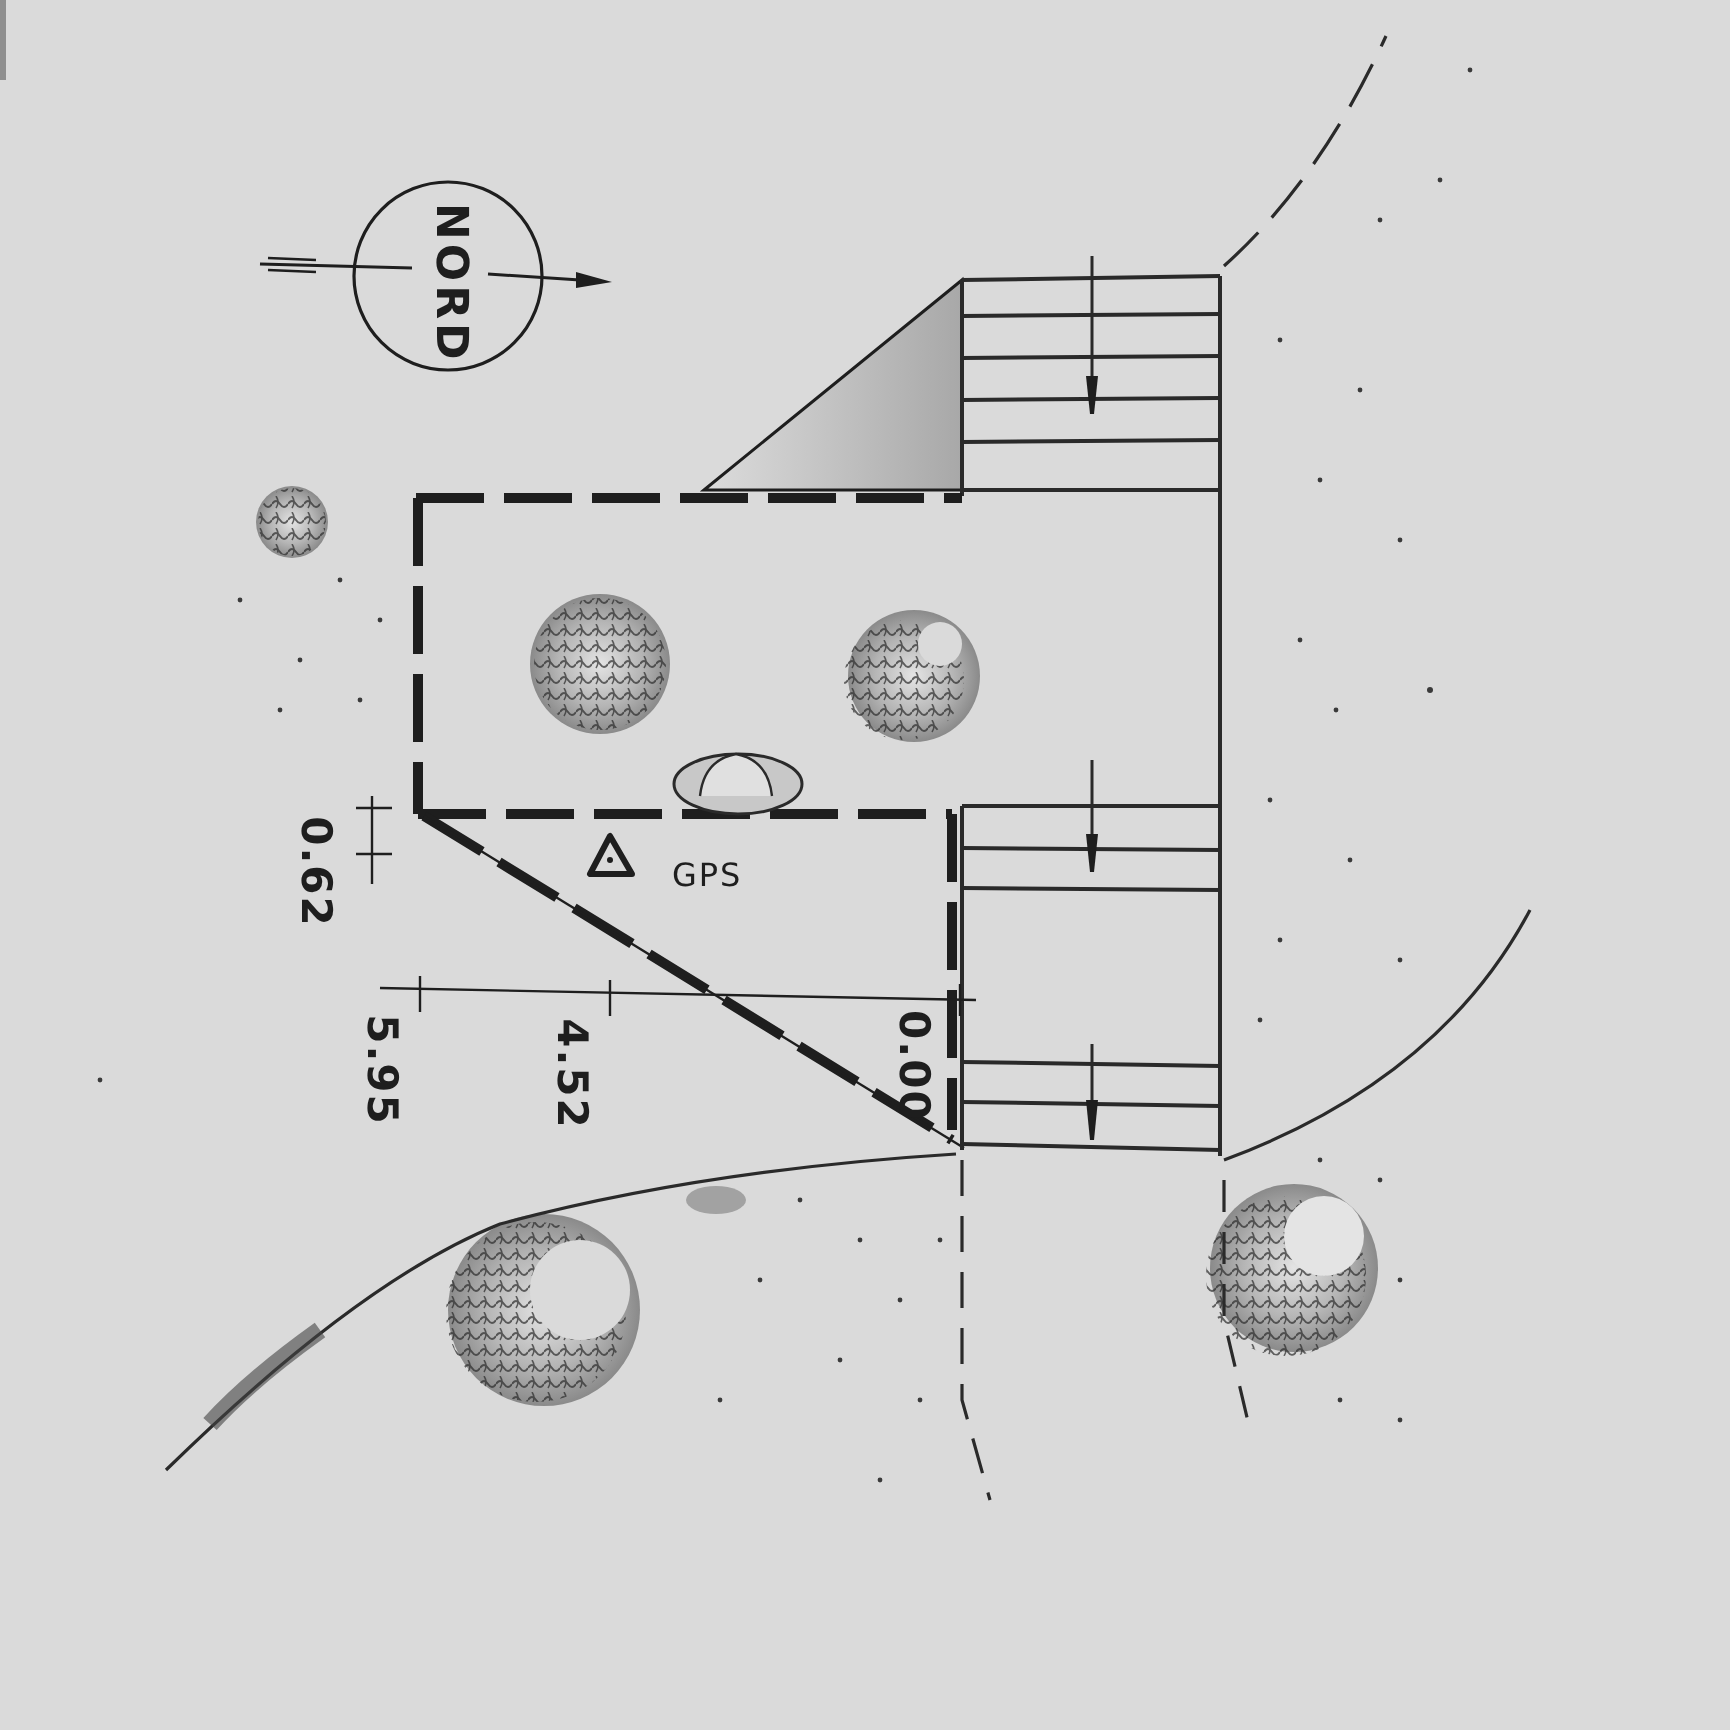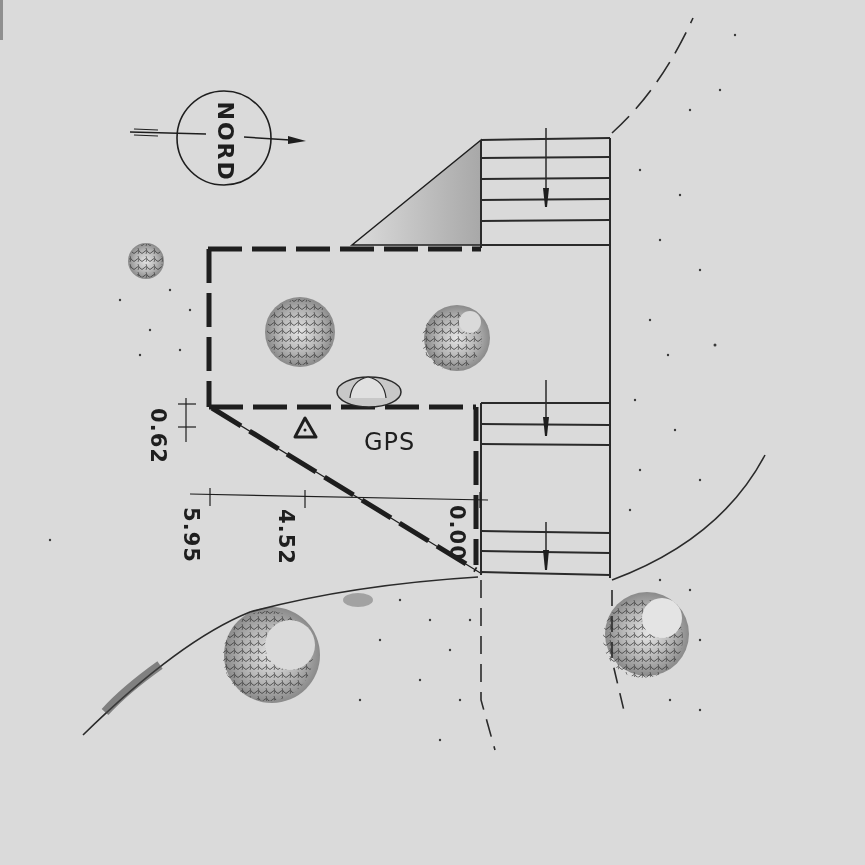--- a/index.html
+++ b/index.html
@@ -1,20 +1,20 @@
 <!DOCTYPE html>
 <html><head>
 <meta charset="utf-8">
 <style>
   html, body { margin:0; padding:0; }
   body { width:865px; height:865px; background:#dadada; overflow:hidden; position:relative; font-family:"DejaVu Sans", sans-serif; }
   #plan { position:absolute; left:0; top:0; width:865px; height:865px; }
   .lbl { position:absolute; color:#1e1e1e; white-space:nowrap; }
   .rot { transform-origin:center center; transform:rotate(90deg); }
-  .gps-label { font-size:24px; letter-spacing:1px;margin-left:28px; }
+  .gps-label { font-size:16px; letter-spacing:1px; }
   .dim { font-size:21px; font-weight:bold; letter-spacing:1px; }
   .nord { font-size:22px; font-weight:bold; letter-spacing:2px; }
 </style>
 </head>
 <body>
 
 <svg id="plan" viewBox="0 0 865 865" xmlns="http://www.w3.org/2000/svg">
   <defs>
     <linearGradient id="shadeGrad" x1="0" y1="0" x2="1" y2="0">
       <stop offset="0" stop-color="#dcdcdc"></stop>

